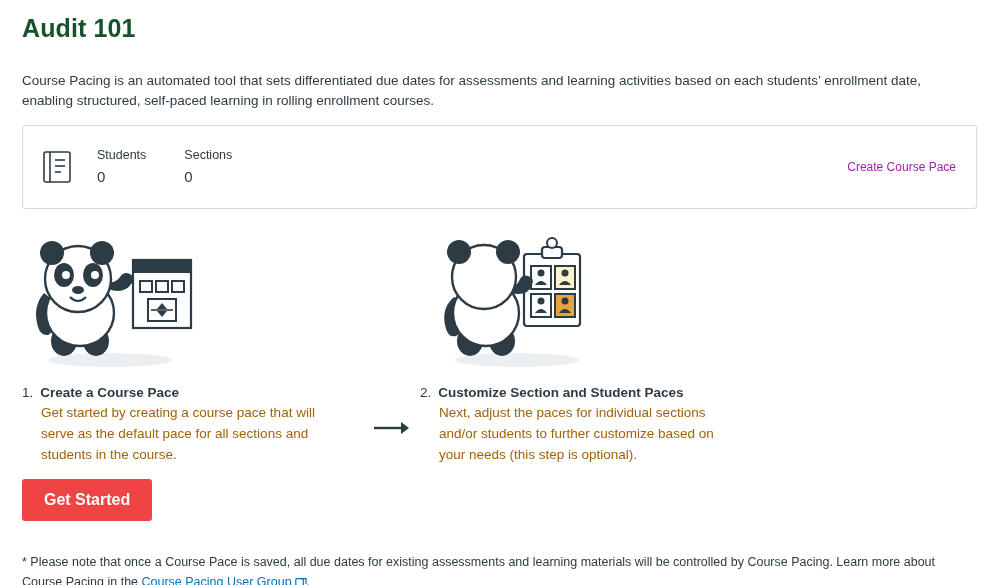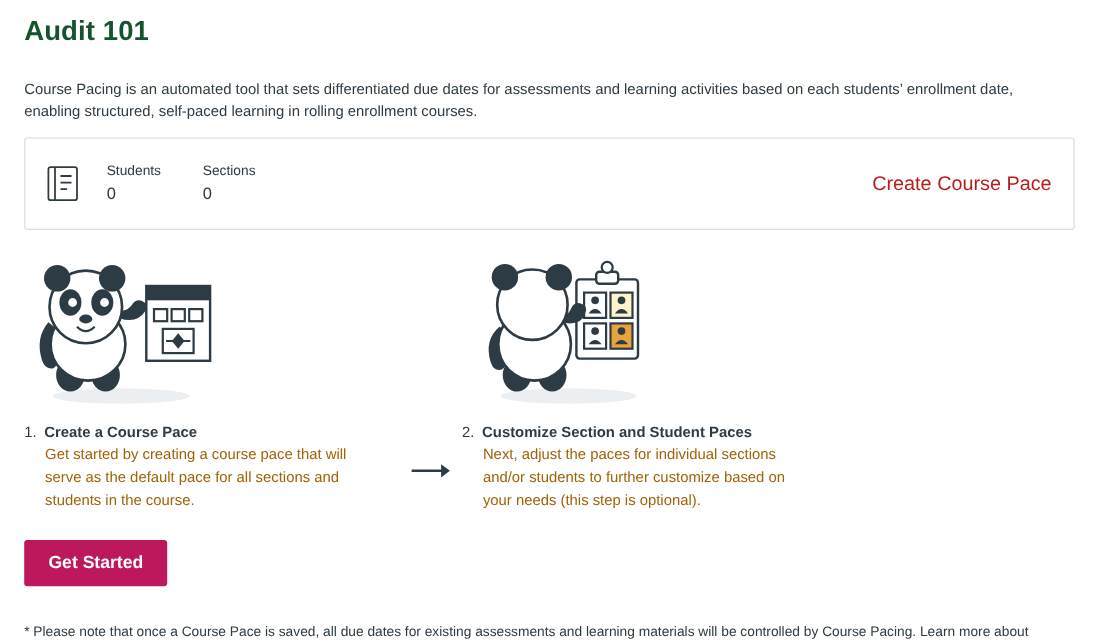--- a/index.html
+++ b/index.html
@@ -72,22 +72,22 @@
     border: 1px solid #2d3b45;
     border-radius: 50%;
     font-size: 9px;
     font-style: italic;
     font-family: "Liberation Serif", serif;
     line-height: 1;
     cursor: pointer;
   }
   .card-link {
     margin-left: auto;
-    font-size: 18px;
-    color: #b91c1c;
+    font-size: 12px;
+    color: #a21caf;
     text-decoration: none;
     cursor: pointer;
     white-space: nowrap;
   }
 
   
   .steps {
     margin-top: 18px;
     position: relative;
     height: 250px;
@@ -126,30 +126,30 @@
     position: absolute;
     left: 352px;
     top: 193px;
     width: 36px;
     color: #2d3b45;
   }
 
   
   .get-started {
     display: inline-block;
-    background: #be185d;
+    background: #ef4444;
     color: #ffffff;
     border: none;
     border-radius: 3px;
     font-size: 16px;
     font-weight: bold;
     padding: 12px 22px;
     cursor: pointer;
     font-family: "Liberation Sans", sans-serif;
-    margin-top: 14px;
+    margin-top: 2px;
     text-align: right;
   }
   .footnote {
     font-size: 12.5px;
     line-height: 1.55;
     color: #2d3b45;
     margin-top: 32px;
     max-width: 955px;
   }
   .footnote a {

